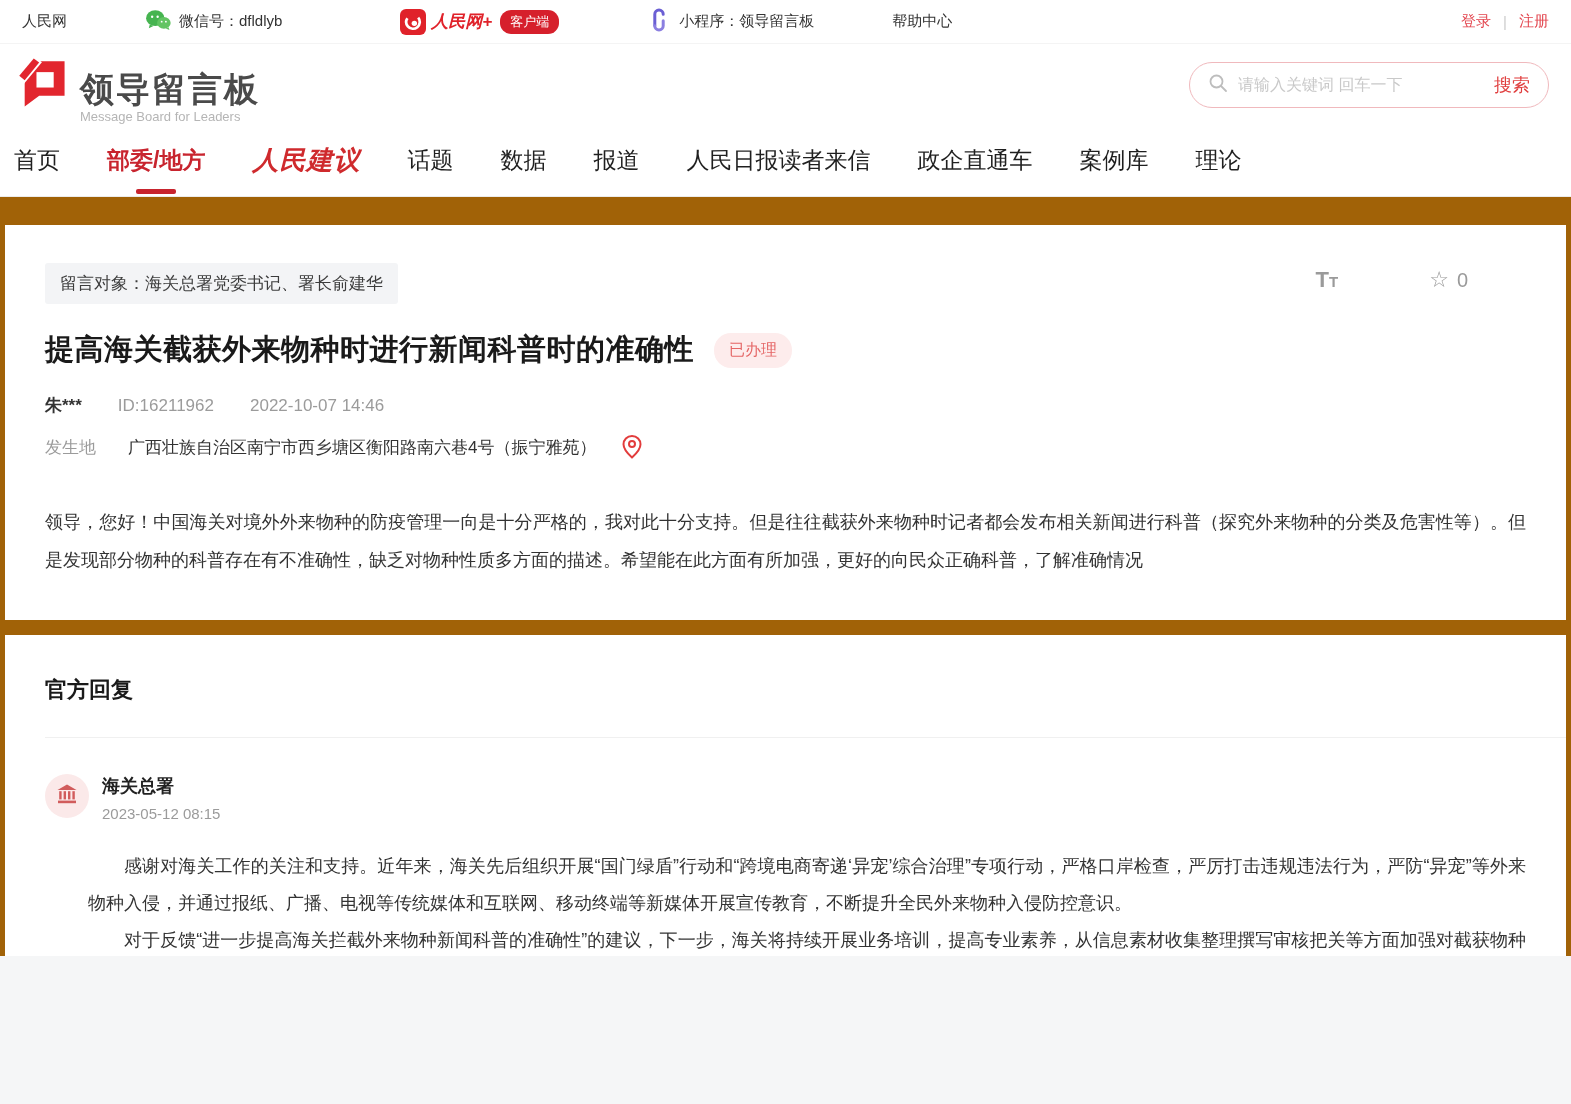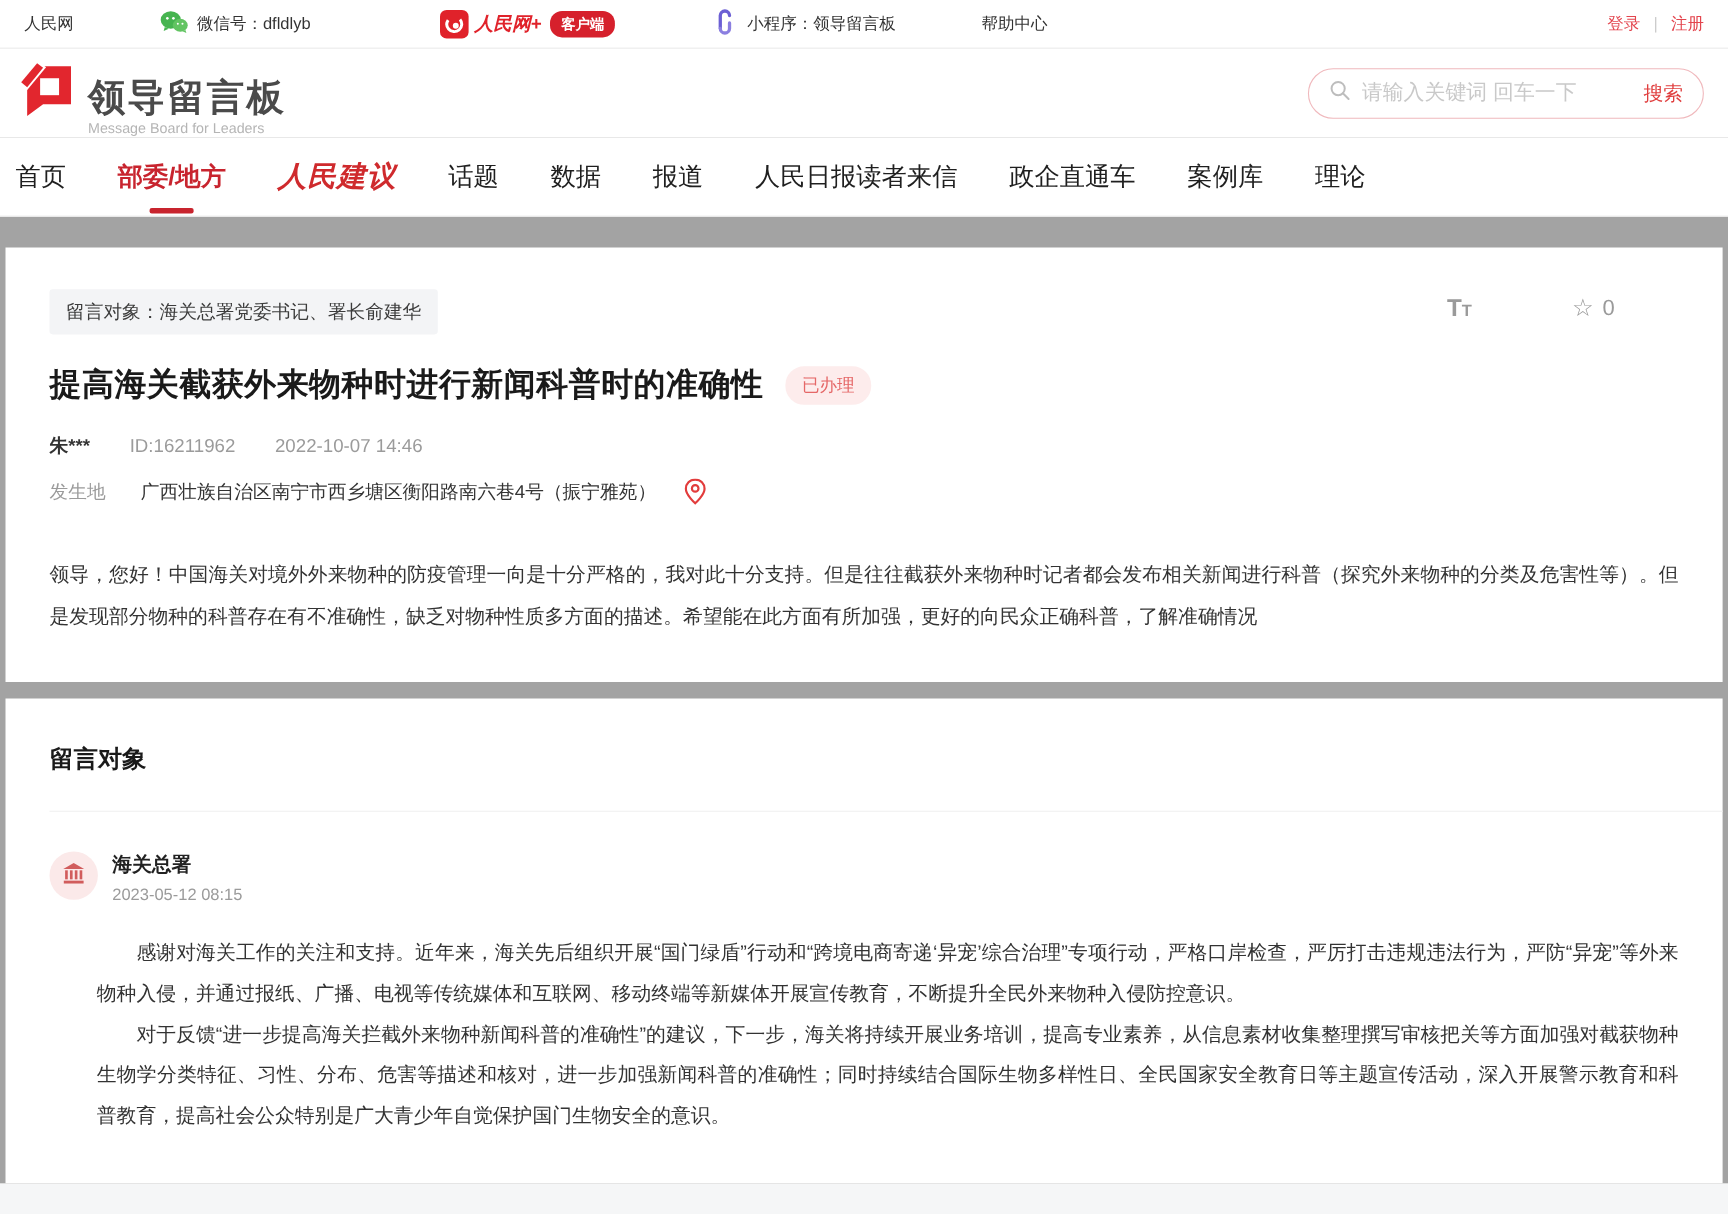--- a/index.html
+++ b/index.html
@@ -1,58 +1,58 @@
 <!DOCTYPE html>
 <html><head>
 <meta charset="utf-8">
 <style>
   * { margin:0; padding:0; box-sizing:border-box; }
   html,body { width:1571px; }
   body {
     font-family:"Liberation Sans","DejaVu Sans",sans-serif;
     background:#f5f6f7; color:#333;
   }
-  .page { width:1571px; height:1076px; background:#a3a3a3; overflow:hidden; }
+  .page { width:1571px; height:956px; background:#a16207; overflow:hidden; }
 
   
   .topbar {
     height:44px; background:#fff; display:flex; align-items:center;
     padding:0 22px; font-size:15px; color:#333; border-bottom:1px solid #f4f4f4;
   }
   .topbar .item { display:flex; align-items:center; gap:8px; cursor:pointer; }
   .topbar .site { margin-right:78px; }
   .topbar .wechat { margin-right:118px; }
   .topbar .appmark { margin-right:88px; }
   .topbar .mini { margin-right:78px; }
   .spacer { flex:1; }
   .applogo { display:flex; align-items:center; gap:5px; }
   .applogo .sq {
     width:26px; height:26px; background:#e0222a; border-radius:6px;
     display:flex; align-items:center; justify-content:center;
   }
   .applogo .brandtxt { color:#e0222a; font-weight:bold; font-style:italic; font-size:17px; }
   .clientpill {
     background:#d6202c; color:#fff; font-size:13px; padding:3px 10px;
-    border-radius:11px; font-weight:bold;
+    border-radius:11px; font-weight:normal;
   }
   .auth { color:#e3454e; font-size:15px; display:flex; align-items:center; gap:12px; }
   .auth .sep { color:#ccc; }
   .auth span { cursor:pointer; }
 
   
   .header { height:81px; background:#fff; display:flex; align-items:center; padding:0 12px 0 12px; }
   .logo { display:flex; align-items:center; gap:10px; cursor:pointer; }
   .logo-text .cn { font-size:34px; font-weight:bold; color:#4a4a4a; letter-spacing:2px; line-height:34px;margin-top:26px;}
   .logo-text .en { font-size:13px; color:#b5b5b5; margin-top:3px; }
   .search {
     margin-left:auto; margin-right:10px; width:360px; height:46px; border:1px solid #f0b9bd;
     border-radius:23px; display:flex; align-items:center; padding:0 18px; background:#fff;
   }
   .search input {
-    border:none; outline:none; flex:1; font-size:19px; color:#333; margin-left:10px;
+    border:none; outline:none; flex:1; font-size:16px; color:#333; margin-left:10px;
     font-family:inherit; background:transparent;
   }
   .search input::placeholder { color:#c9c9c9; }
   .search .go { color:#e03e3e; font-size:18px; cursor:pointer; white-space:nowrap; }
 
   
   .nav {
     height:72px; background:#fff; display:flex; align-items:center; gap:47px;
     padding:0 14px; border-bottom:1px solid #ececec; font-size:23px; color:#1f1f1f;
   }
@@ -240,21 +240,21 @@
           <circle cx="10" cy="9" r="3" fill="none" stroke="#e23c3c" stroke-width="2"></circle>
         </svg>
       </span>
     </div>
     <div class="msg-body">领导，您好！中国海关对境外外来物种的防疫管理一向是十分严格的，我对此十分支持。但是往往截获外来物种时记者都会发布相关新闻进行科普（探究外来物种的分类及危害性等）。但是发现部分物种的科普存在有不准确性，缺乏对物种性质多方面的描述。希望能在此方面有所加强，更好的向民众正确科普，了解准确情况</div>
   </div>
 
   <div class="gap2"></div>
 
   <div class="card card2">
-    <div class="sec-title">留言对象</div>
+    <div class="sec-title">官方回复</div>
     <div class="divider"></div>
     <div class="replyhead">
       <div class="avatar">
         <span>
           <svg width="24" height="24" viewBox="0 0 24 24" fill="#d15c5c">
             <path d="M12 2.5 L21.5 8 H2.5 Z"></path>
             <rect x="4.2" y="9.2" width="2.4" height="8.2"></rect>
             <rect x="8.6" y="9.2" width="2.4" height="8.2"></rect>
             <rect x="13" y="9.2" width="2.4" height="8.2"></rect>
             <rect x="17.4" y="9.2" width="2.4" height="8.2"></rect>

